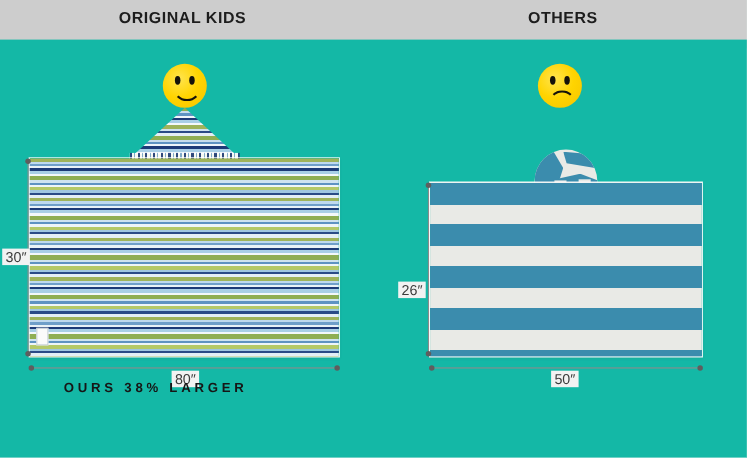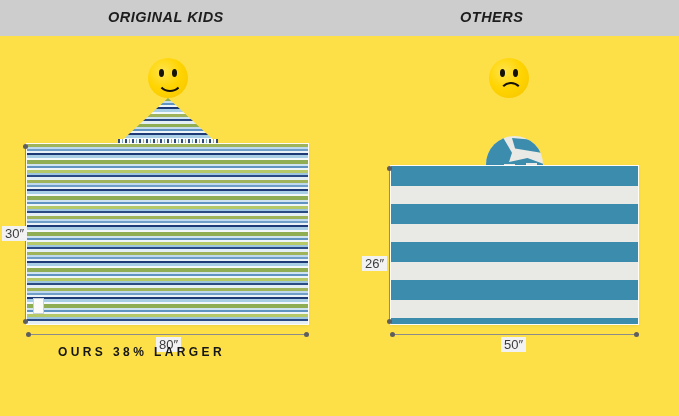--- a/index.html
+++ b/index.html
@@ -16,43 +16,42 @@
   }
 
   
   #header-band {
     position: absolute;
     left: 0;
     top: 0;
     width: 679px;
     height: 44px;
     background: #cdcdcd;
-    font-style: italic;
   }
   .header-label {
     position: absolute;
     top: 9px;
     font-size: 14.5px;
     font-weight: 600;
     letter-spacing: 0.5px;
     color: #1d1d1d;
     white-space: nowrap;
     font-family: "Liberation Sans", sans-serif;
   }
   #header-label-left  { left: 108px; }
-  #header-label-right { left: 460px; text-align: center; }
+  #header-label-right { left: 480px; text-align: center; }
 
   
   #stage {
     position: absolute;
     left: 0;
     top: 36px;
     width: 679px;
     height: 380px;
-    background: #fde047;
+    background: #14b8a6;
   }
 
   
   .face {
     position: absolute;
     width: 40px;
     height: 40px;
     border-radius: 50%;
   }
   #face-happy { left: 148px; top: 22px; background: radial-gradient(circle at 38% 34%, #ffe44d 0%, #ffd400 48%, #f5c400 100%); }

